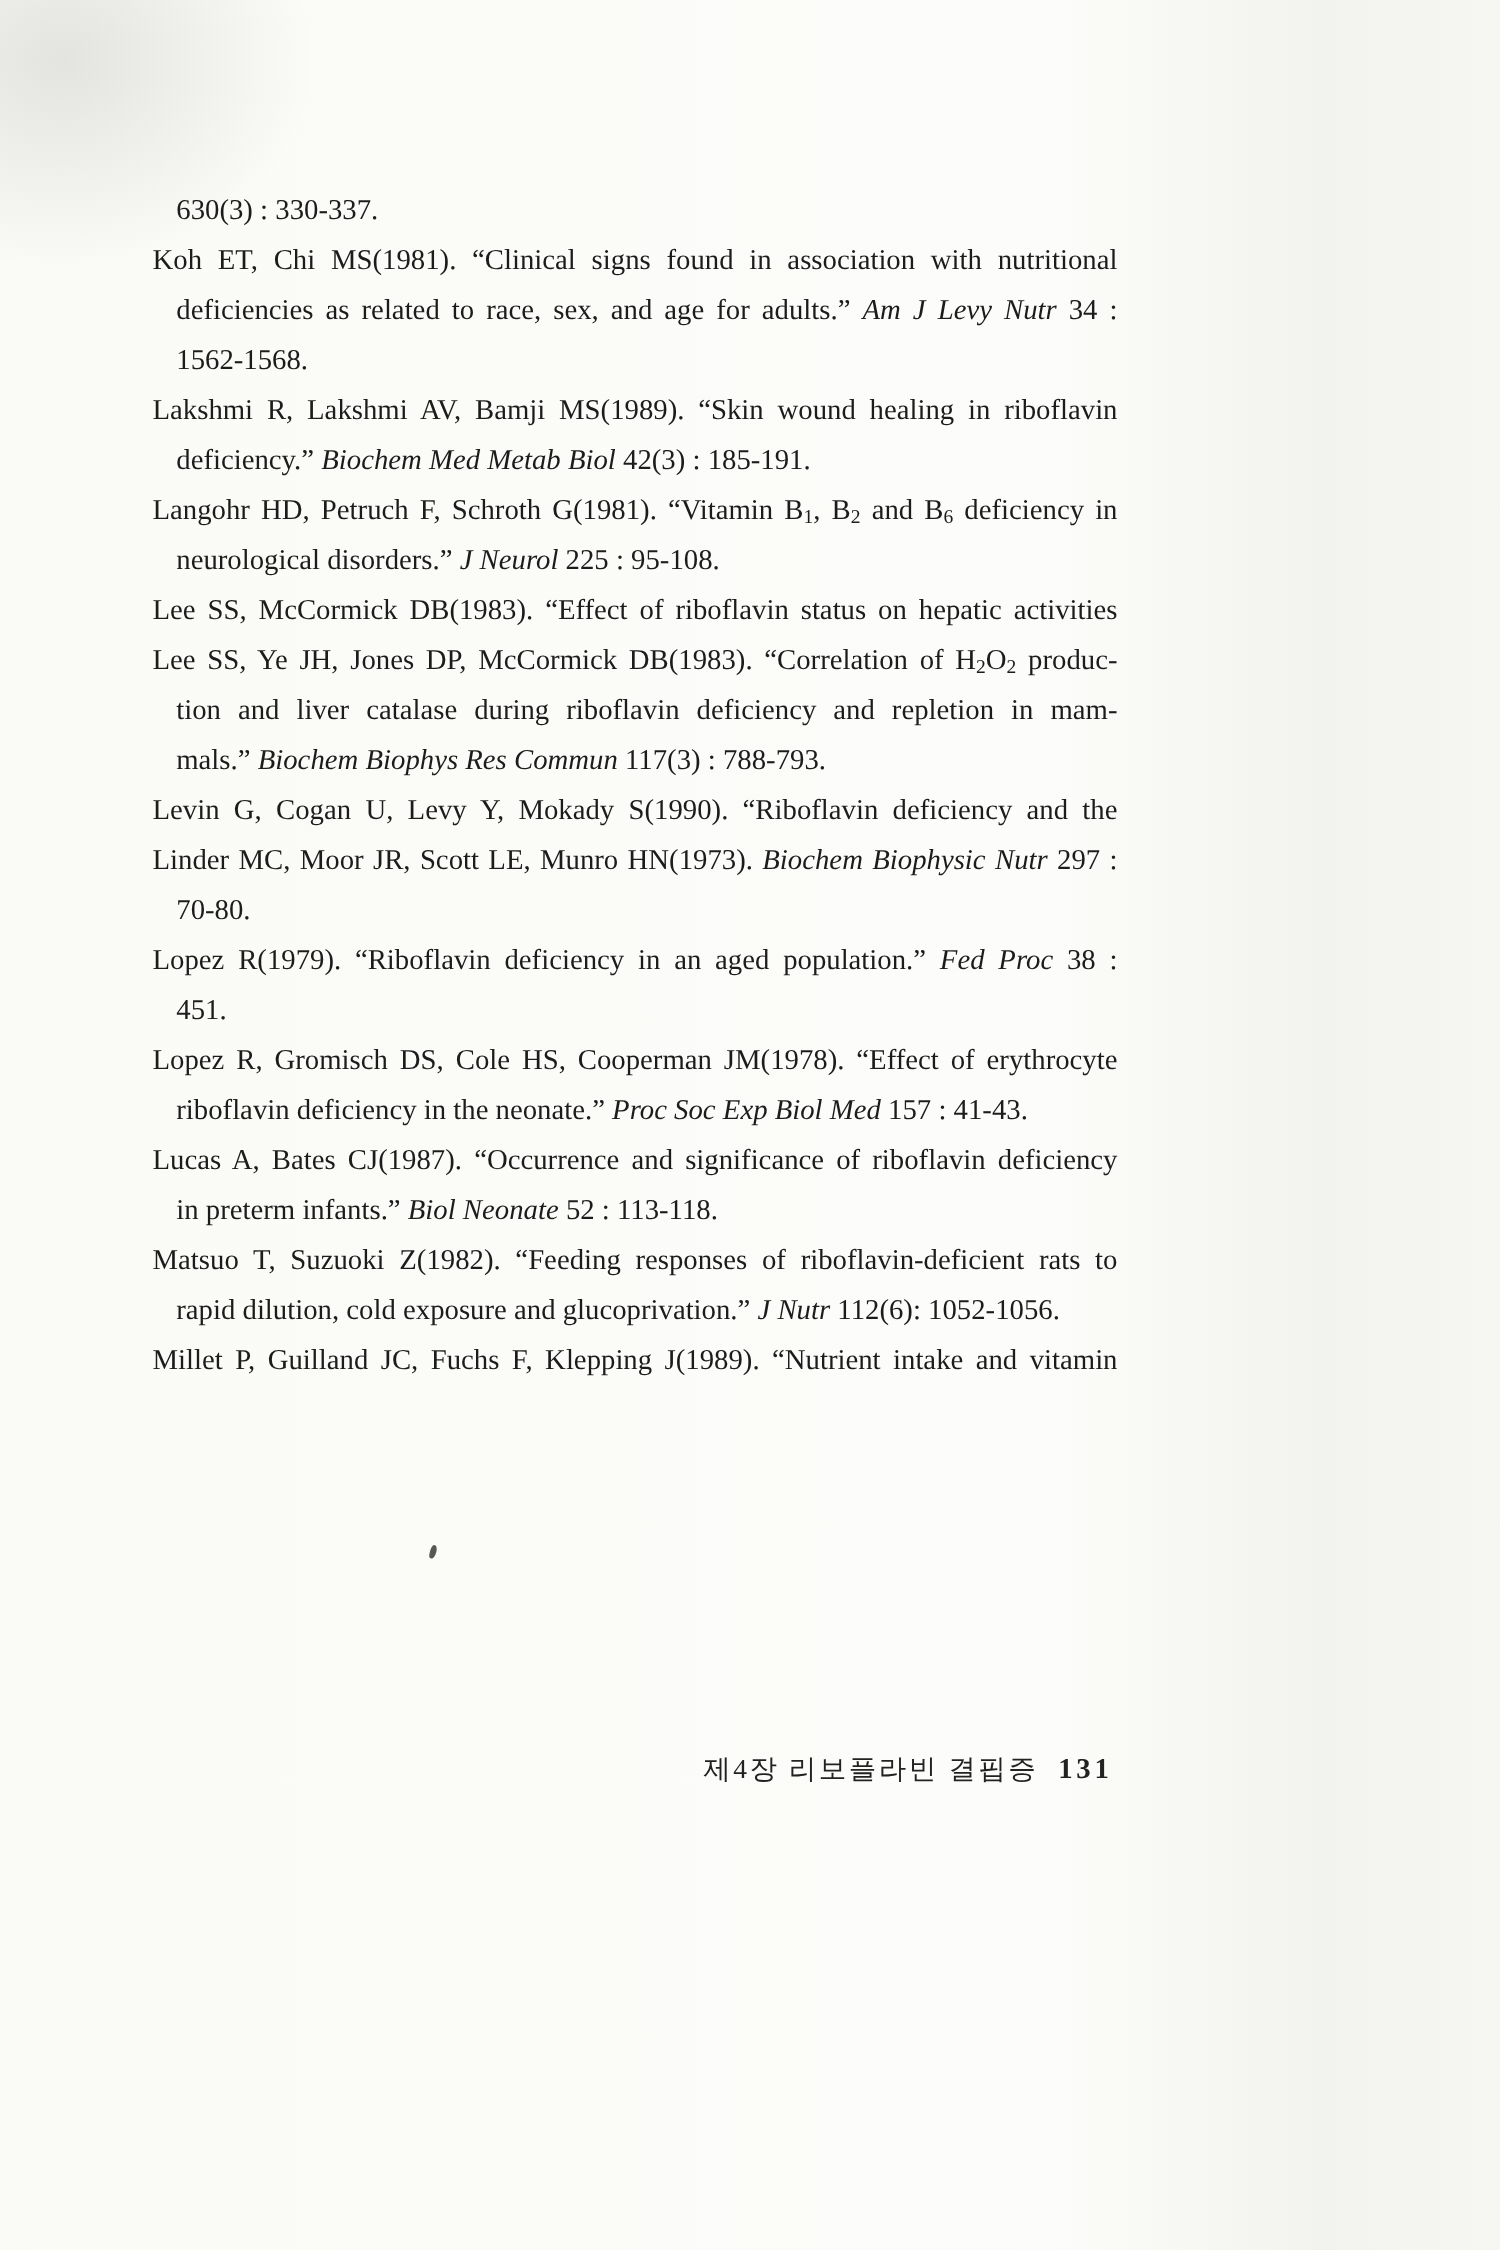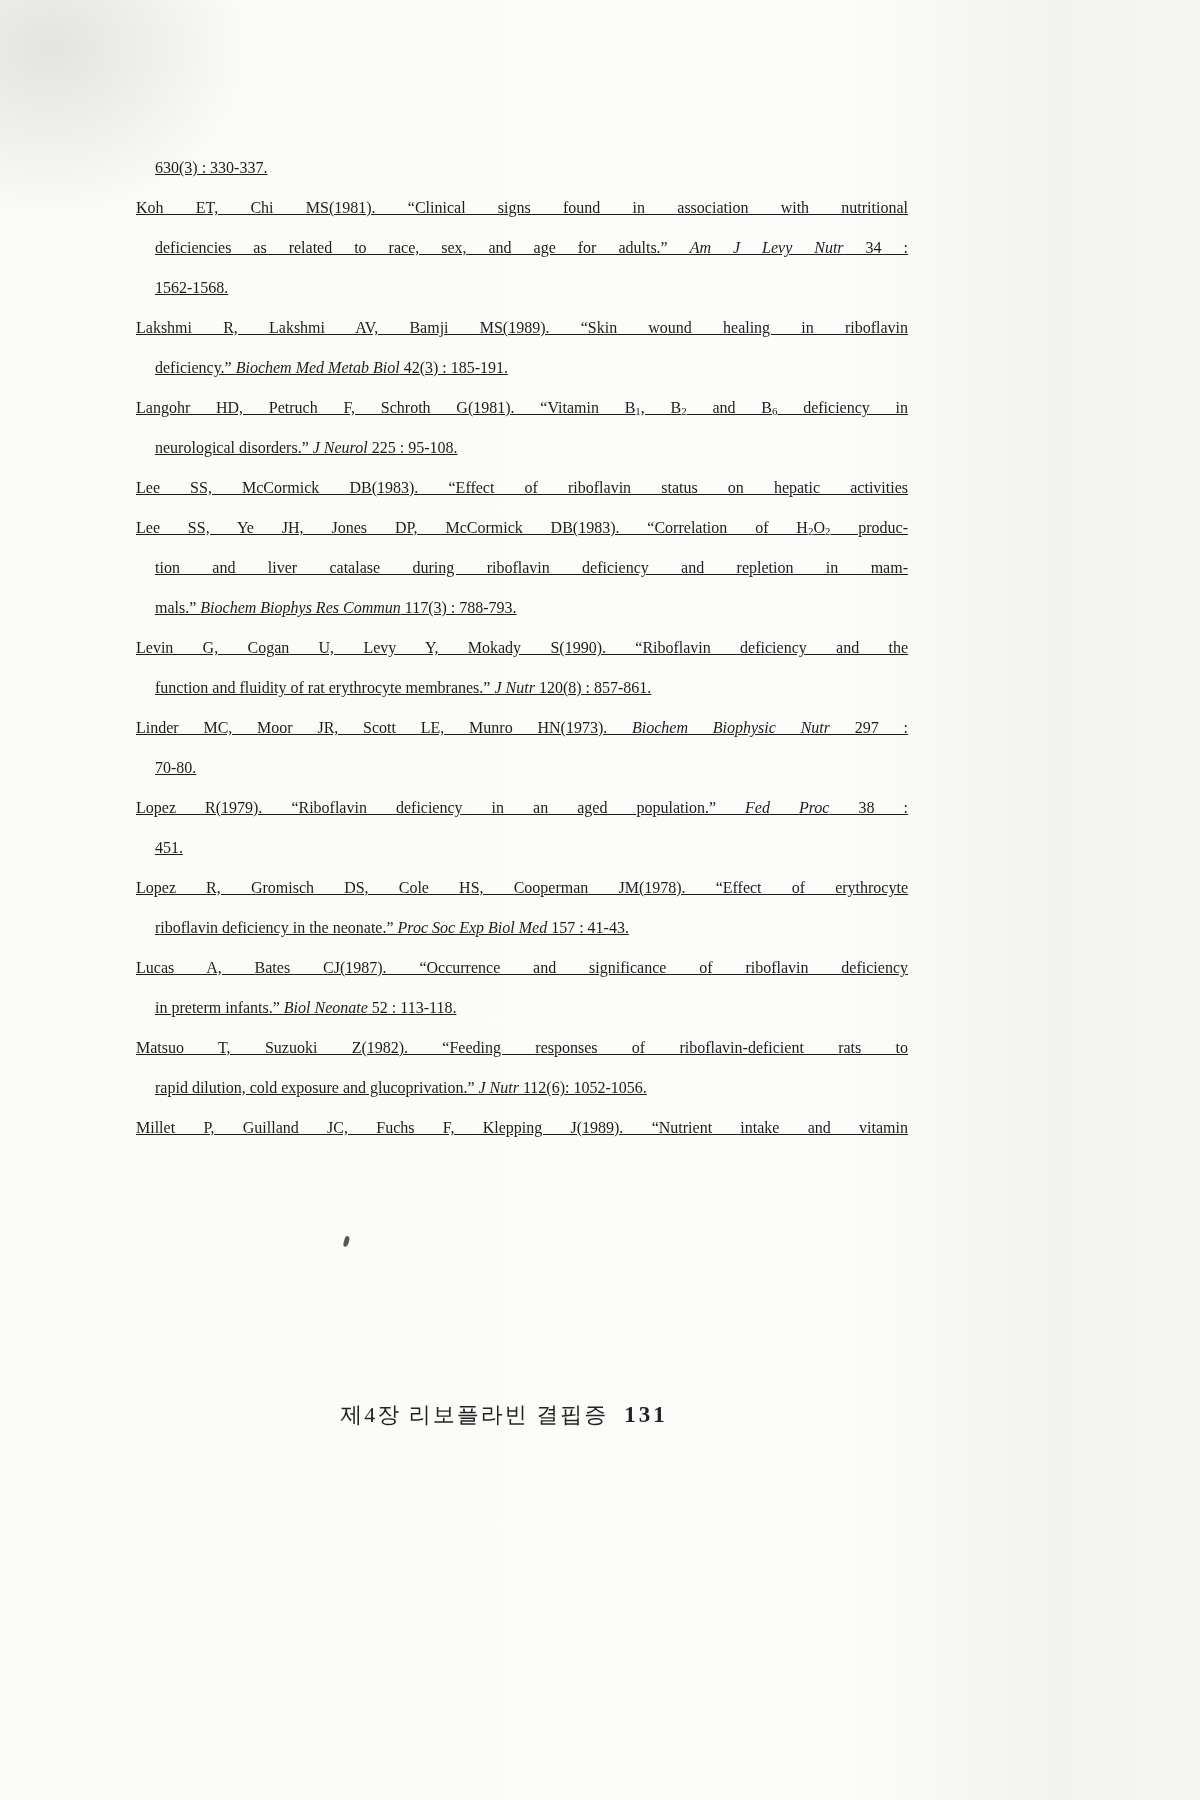--- a/index.html
+++ b/index.html
@@ -19,27 +19,26 @@
   }
   .corner-shadow {
     position: absolute;
     left: 0; top: 0;
     width: 280px; height: 240px;
     background: radial-gradient(ellipse at 18% 20%, rgba(60,60,60,0.12), rgba(0,0,0,0) 62%);
     pointer-events: none;
   }
   .text-block {
     position: absolute;
-    left: 136px;
+    left: 122px;
     top: 148px;
     width: 772px;
-    font-size: 16px;
+    font-size: 23px;
     line-height: 40px;
     color: #1c1c1c;
-    text-decoration: underline;
   }
   .ref { margin: 0; }
   .line {
     text-align: justify;
     text-align-last: justify;
   }
   .line.lastline {
     text-align-last: left;
   }
   .line.indent {
@@ -49,21 +48,21 @@
   sub {
     font-size: 0.68em;
     line-height: 0;
     vertical-align: -0.22em;
   }
   .footer {
     position: absolute;
     left: 118px;
     top: 1400px;
     width: 772px;
-    text-align: center;
+    text-align: right;
     font-size: 22px;
     letter-spacing: 2px;
     color: #222;
   }
   .pgnum {
     margin-left: 16px;
     font-weight: bold;
     font-size: 23px;
     letter-spacing: 3px;
   }
@@ -105,21 +104,20 @@
       <div class="ref">
         <div class="line"><span>Lee SS, McCormick DB(1983). “Effect of riboflavin status on hepatic activities</span></div>
       </div>
       <div class="ref">
         <div class="line"><span>Lee SS, Ye JH, Jones DP, McCormick DB(1983). “Correlation of H</span><sub>2</sub><span>O</span><sub>2</sub><span> produc-</span></div>
         <div class="line indent"><span>tion and liver catalase during riboflavin deficiency and repletion in mam-</span></div>
         <div class="line indent lastline"><span>mals.” </span><span class="it">Biochem Biophys Res Commun</span><span> 117(3) : 788-793.</span></div>
       </div>
       <div class="ref">
         <div class="line"><span>Levin G, Cogan U, Levy Y, Mokady S(1990). “Riboflavin deficiency and the</span></div>
-        <div class="line indent lastline"><span>function and fluidity of rat erythrocyte membranes.” </span><span class="it">J Nutr</span><span> 120(8) : 857-861.</span></div>
       </div>
       <div class="ref">
         <div class="line"><span>Linder MC, Moor JR, Scott LE, Munro HN(1973). </span><span class="it">Biochem Biophysic Nutr</span><span> 297 :</span></div>
         <div class="line indent lastline"><span>70-80.</span></div>
       </div>
       <div class="ref">
         <div class="line"><span>Lopez R(1979). “Riboflavin deficiency in an aged population.” </span><span class="it">Fed Proc</span><span> 38 :</span></div>
         <div class="line indent lastline"><span>451.</span></div>
       </div>
       <div class="ref">

